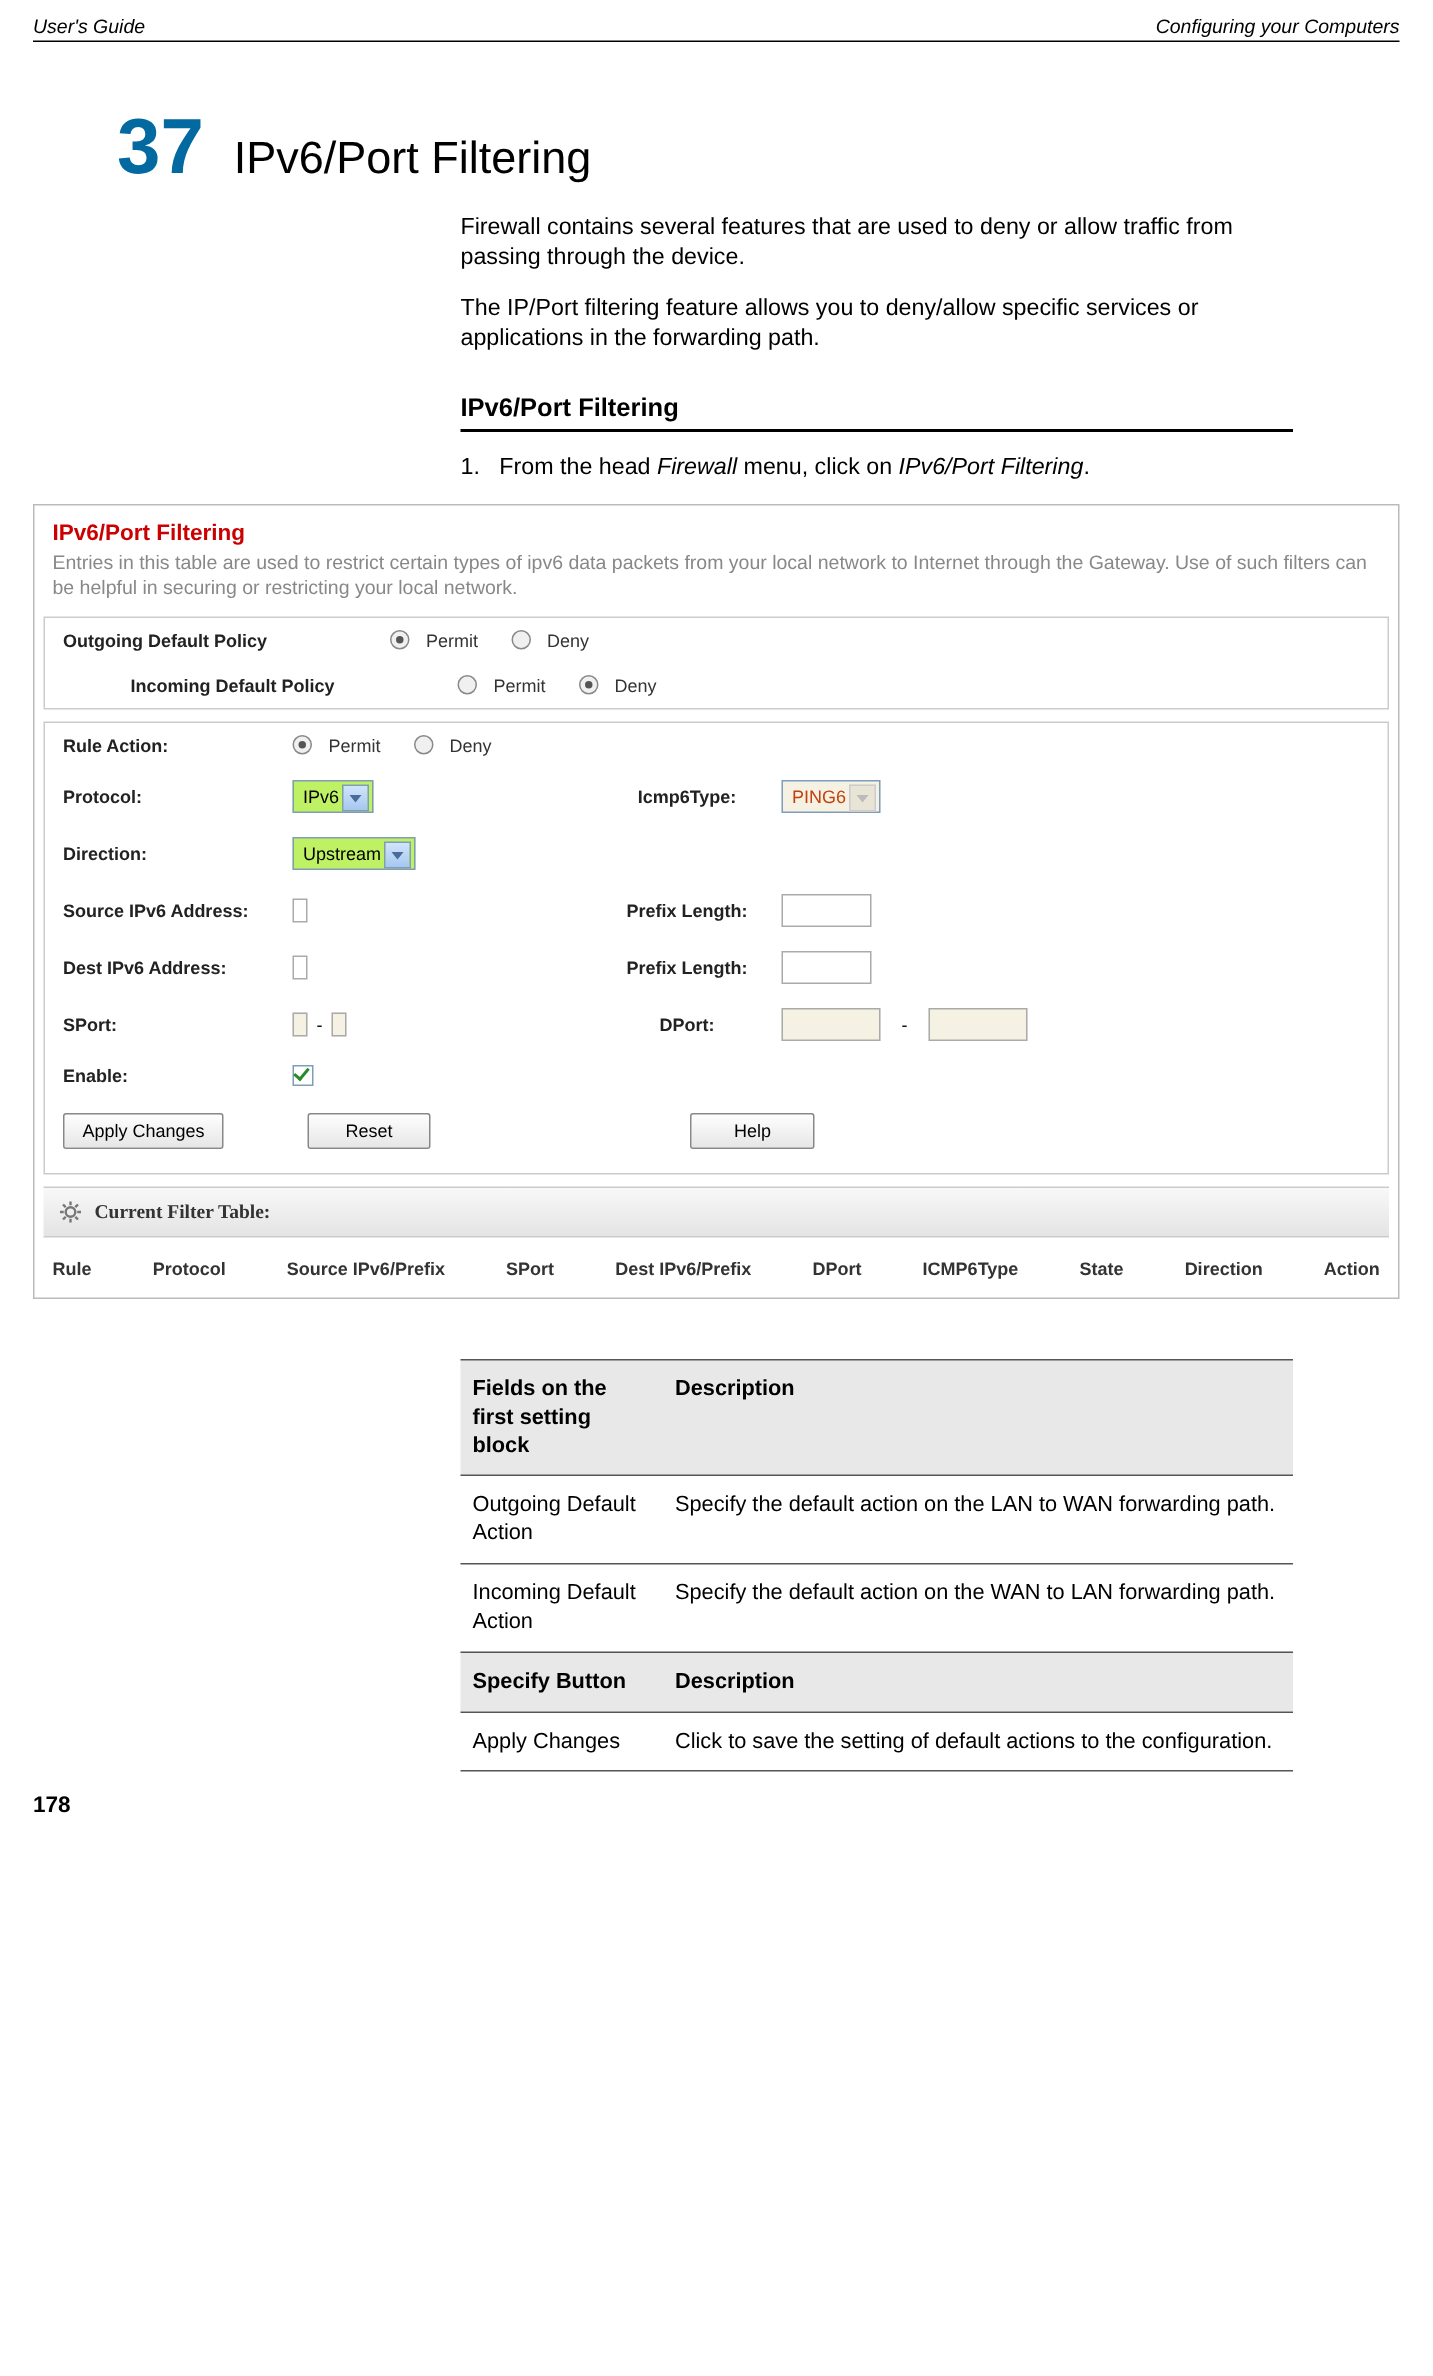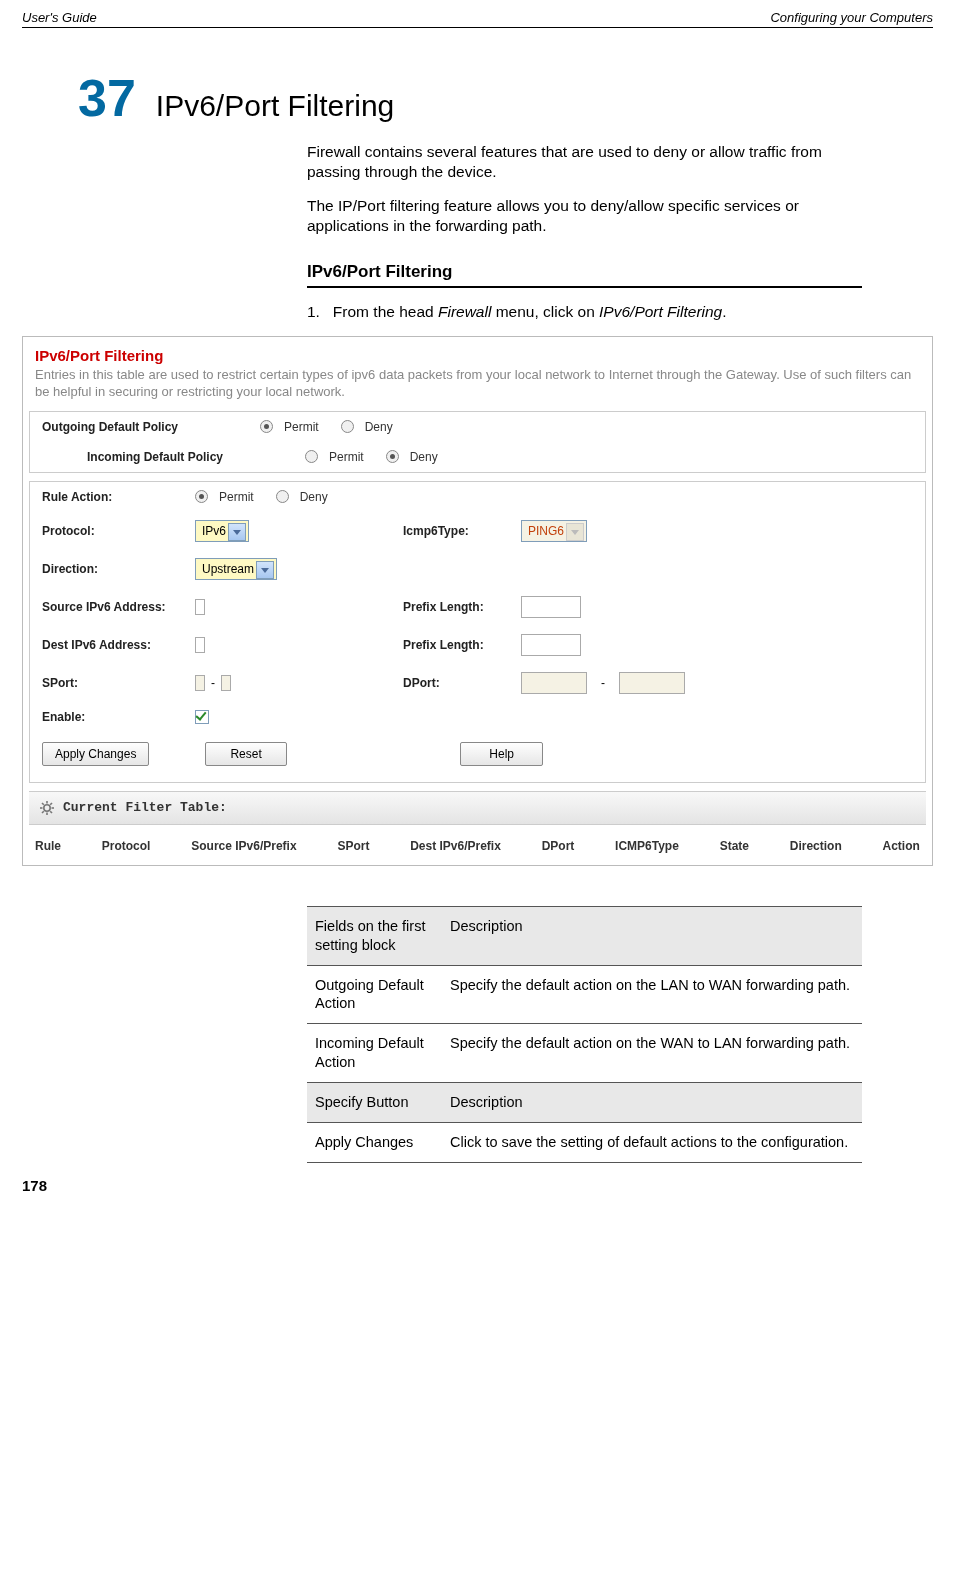--- a/index.html
+++ b/index.html
@@ -69,21 +69,21 @@
     font-size: 12px;
   }
   .panel-row {
     display: flex;
     align-items: center;
     padding: 8px 12px;
     gap: 8px;
     flex-wrap: wrap;
   }
   .lbl { font-weight: bold; color: #222; width: 145px; flex-shrink: 0; }
-  .lbl2 { font-weight: bold; color: #222; width: 110px; }
+  .lbl2 { font-weight: bold; color: #222; width: 110px; text-align: center; }
   .field-col-mid { flex: 0 0 200px; }
   .radio-dot {
     display: inline-block;
     width: 13px; height: 13px;
     border: 1px solid #888;
     border-radius: 50%;
     vertical-align: middle;
     margin-right: 3px;
     background: #f0f0f0;
     position: relative;
@@ -101,21 +101,21 @@
     border: 1px solid #aaa;
     background: #f5f2e4;
     height: 22px;
     padding: 0 4px;
   }
   .txt-input.w100 { width: 100px; }
   .txt-input.w60 { width: 60px; }
   .txt-input.w66 { width: 66px; }
   .sel {
     border: 1px solid #7f9db9;
-    background: #fef9c3;
+    background: #bef264;
     height: 22px;
     padding: 0 22px 0 6px;
     font-size: 12px;
     display: inline-flex;
     align-items: center;
     position: relative;
   }
   .sel::after {
     content: "";
     position: absolute;
@@ -164,21 +164,21 @@
     color: #000;
   }
   .btn-row { padding: 10px 12px 16px 12px; display: flex; gap: 56px; }
   .table-header {
     background: linear-gradient(#f8f8f8, #e4e4e4);
     border-top: 1px solid #ccc;
     border-bottom: 1px solid #ccc;
     padding: 8px 10px;
     font-weight: bold;
     color: #333;
-    font-family: Liberation Mono, monospace;
+    font-family: Liberation Serif, serif;
     font-size: 13px;
     display: flex;
     align-items: center;
     gap: 8px;
     margin: 8px 6px 0 6px;
   }
   .gear-icon {
     width: 16px; height: 16px;
     display: inline-block;
     position: relative;
@@ -201,21 +201,21 @@
     font-size: 14.5px;
   }
   .desc-table th, .desc-table td {
     text-align: left;
     padding: 10px 8px;
     border-top: 1px solid #555;
     border-bottom: 1px solid #555;
     vertical-align: top;
     line-height: 1.3;
   }
-  .desc-table th { font-weight: normal; background: #e8e8e8; margin-left: 32px; }
+  .desc-table th { font-weight: bold; background: #e8e8e8; margin-left: 32px; }
   .desc-table .col1 { width: 135px; }
   .page-num { text-align: left; font-weight: bold; margin-top: 14px; font-size: 15px; }
 </style>
 </head>
 <body>
 
 <div class="header-row">
   <span>User's Guide</span>
   <span>Configuring your Computers</span>
 </div>

